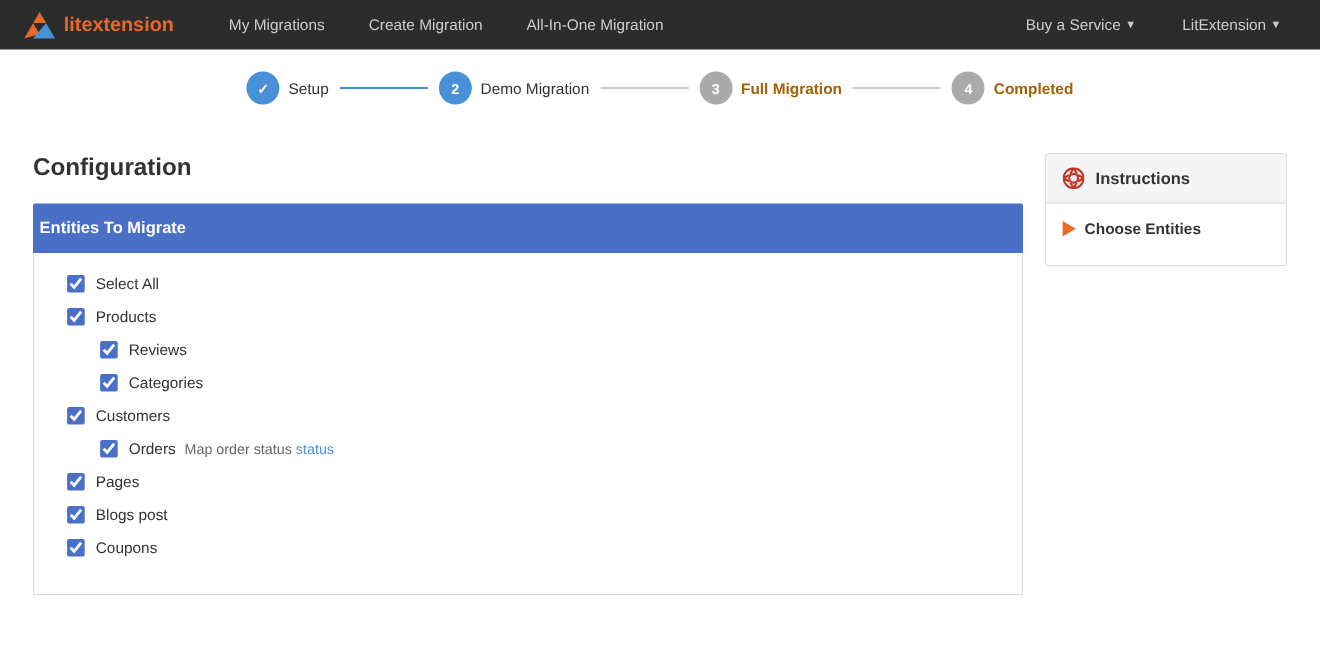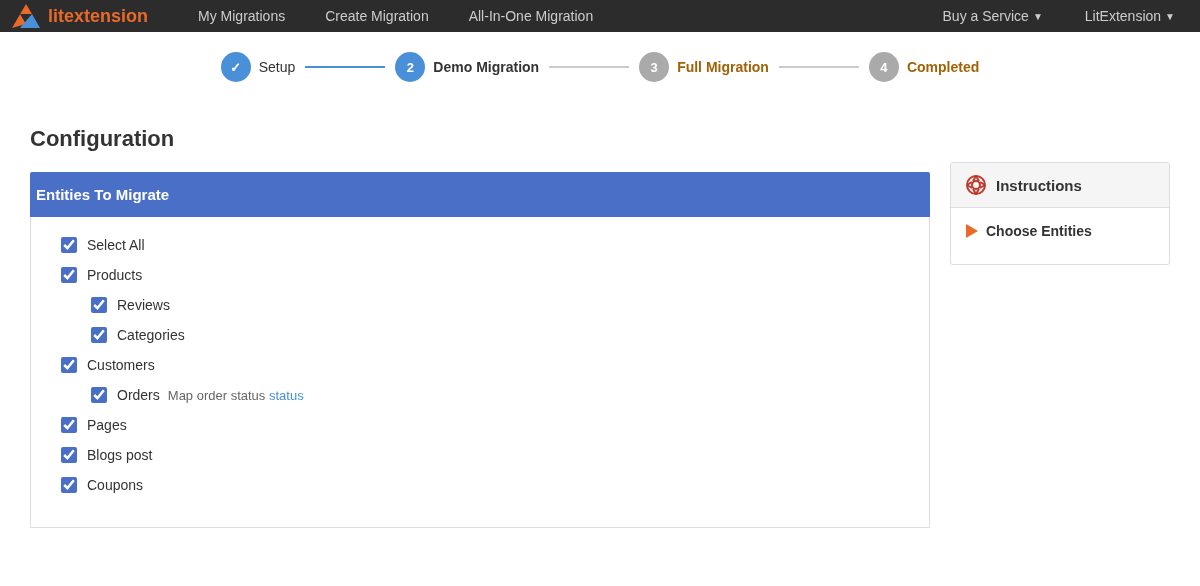--- a/index.html
+++ b/index.html
@@ -3,22 +3,22 @@
   <meta charset="utf-8">
   <style>
     * { box-sizing: border-box; margin: 0; padding: 0; }
     body { font-family: Arial, sans-serif; font-size: 14px; color: #333; background: #fff; }
 
     
     nav {
       background: #2c2c2c;
       display: flex;
       align-items: center;
-      height: 32px;
-      padding: 0 10px;
+      height: 45px;
+      padding: 0 20px;
     }
     .nav-logo {
       display: flex;
       align-items: center;
       margin-right: 30px;
       text-decoration: none;
     }
     .nav-logo-icon {
       width: 32px;
       height: 32px;
@@ -98,21 +98,21 @@
     }
     .step-circle.inactive {
       background: #aaa;
       color: #fff;
     }
     .step-label {
       margin-left: 8px;
       font-size: 14px;
     }
     .step-label.active {
-      font-weight: bold;
+      font-weight: normal;
       color: #333;
     }
     .step-label.done {
       color: #333;
     }
     .step-label.inactive {
       color: #a16207;
       font-weight: bold;
     }
     .step-line {
@@ -179,21 +179,20 @@
     }
     .order-note a {
       color: #4a90d9;
       text-decoration: none;
     }
 
     
     .right-panel {
       width: 220px;
       flex-shrink: 0;
-      margin-top: 36px;
     }
     .instructions-box {
       border: 1px solid #ddd;
       border-radius: 3px;
       overflow: hidden;
     }
     .instructions-header {
       background: #f5f5f5;
       padding: 12px 15px;
       display: flex;

